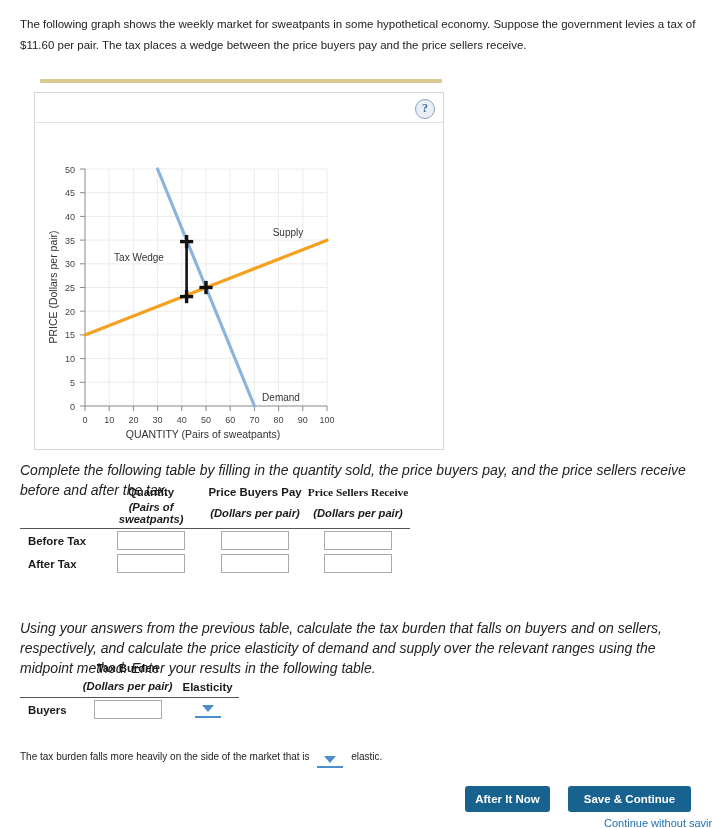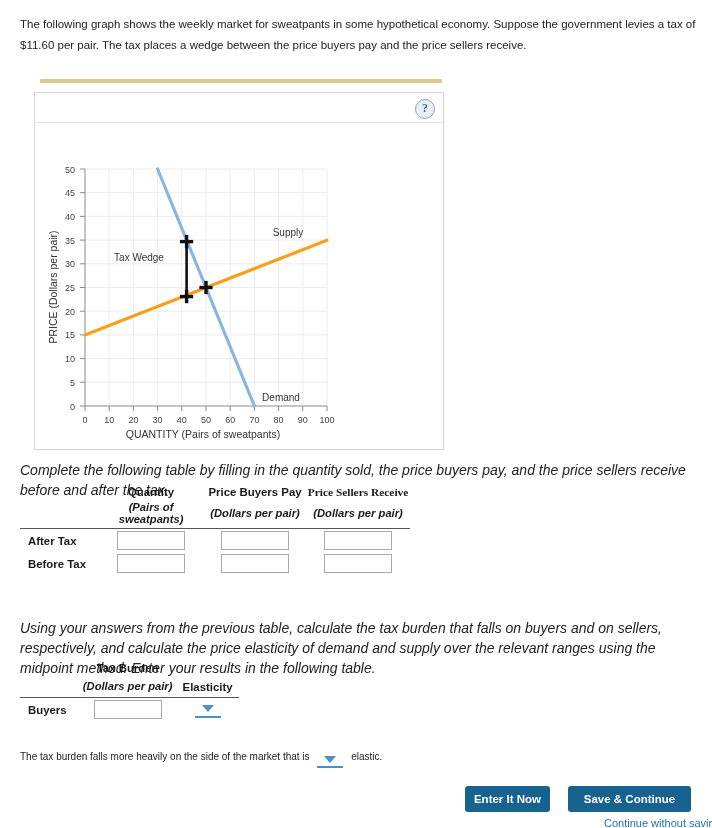--- a/index.html
+++ b/index.html
@@ -363,33 +363,33 @@
     </tr>
     <tr class="rule">
       <th></th>
       <th></th>
       <th></th>
       <th></th>
     </tr>
   </thead>
   <tbody>
     <tr>
+      <td class="rowlbl">Before Tax</td>
+      <td class="cellpad">
+        <input class="ans-input" type="text" value="" style="">
+      </td>
+      <td class="cellpad">
+        <input class="ans-input" type="text" value="" style="">
+      </td>
+      <td class="cellpad">
+        <input class="ans-input" type="text" value="" style="">
+      </td>
+    </tr>
+    <tr>
       <td class="rowlbl">After Tax</td>
-      <td class="cellpad">
-        <input class="ans-input" type="text" value="" style="">
-      </td>
-      <td class="cellpad">
-        <input class="ans-input" type="text" value="" style="">
-      </td>
-      <td class="cellpad">
-        <input class="ans-input" type="text" value="" style="">
-      </td>
-    </tr>
-    <tr>
-      <td class="rowlbl">Before Tax</td>
       <td class="cellpad">
         <input class="ans-input" type="text" value="" style="">
       </td>
       <td class="cellpad">
         <input class="ans-input" type="text" value="" style="">
       </td>
       <td class="cellpad">
         <input class="ans-input" type="text" value="" style="">
       </td>
     </tr>
@@ -432,15 +432,15 @@
 </table>
 
 <div class="concl">
   <span>The tax burden falls more heavily on the side of the market that is</span>
   <span class="ddl">
     <span class="tri"></span>
   </span>
   <span>elastic.</span>
 </div>
 
-<button class="btn" id="btn-grade">Enter It Now</button>
+<button class="btn" id="btn-grade">After It Now</button>
 <button class="btn" id="btn-save">Save &amp; Continue</button>
 <a id="link-continue" href="#">Continue without saving</a>
 
 </body></html>

